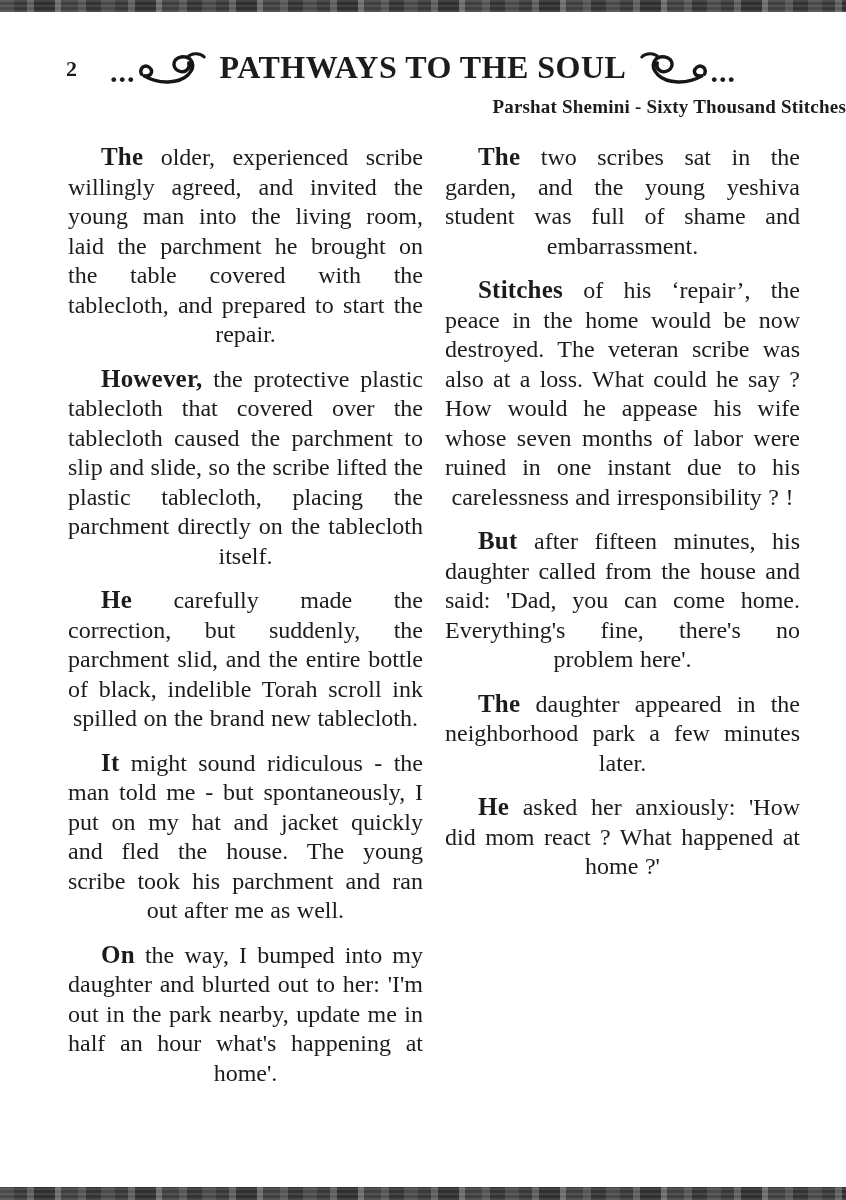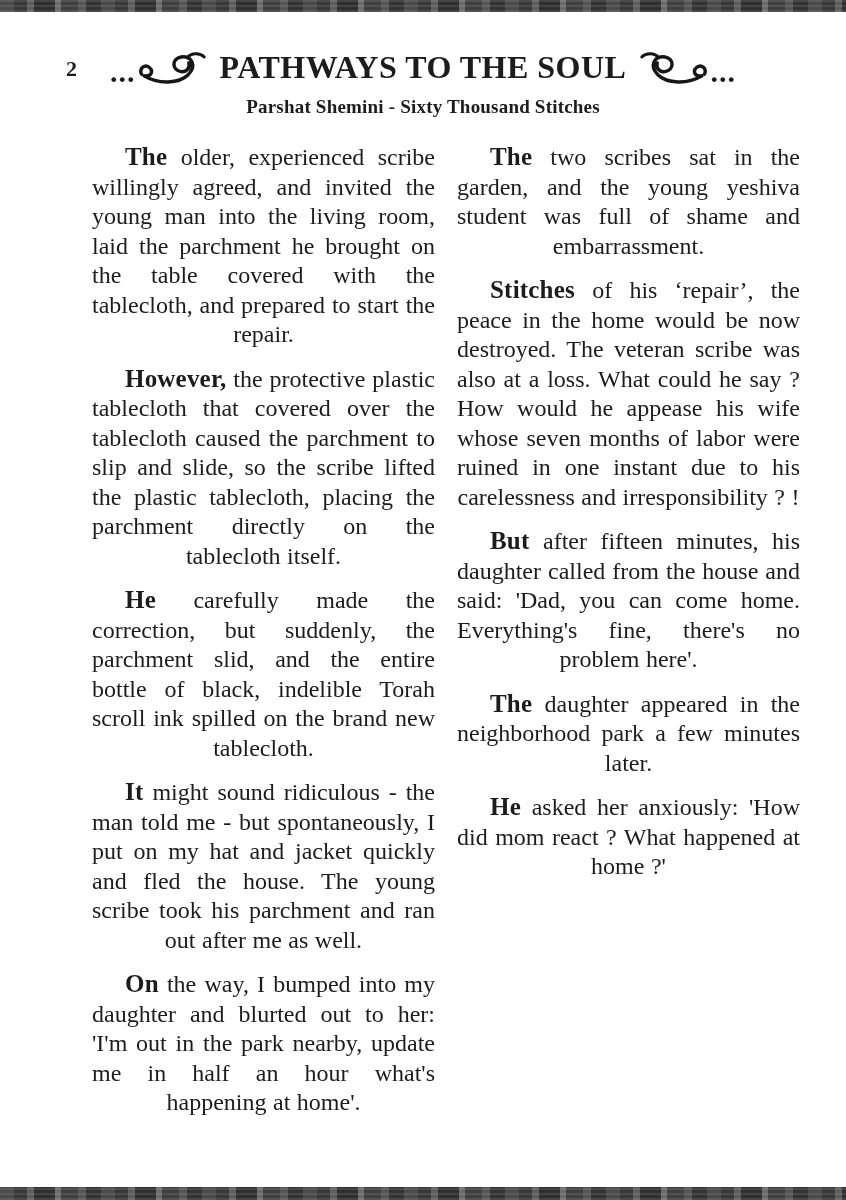--- a/index.html
+++ b/index.html
@@ -40,29 +40,29 @@
     padding:0 2px;
   }
   .ornament{display:flex;align-items:flex-end;gap:2px;}
   .ornament .dots{
     font-size:30px;font-weight:700;letter-spacing:1px;
     line-height:10px;position:relative;top:-8px;
   }
   .ornament svg{display:block;position:relative;top:2px;}
   .ornament.right svg{transform:scaleX(-1);}
   .subtitle{
-    text-align:center;font-size:19px;font-weight:700;
+    text-align:right;font-size:19px;font-weight:700;
     margin-top:8px;letter-spacing:.2px;
   }
 
   .columns{
     display:grid;
     grid-template-columns:1fr 1fr;
     column-gap:22px;
-    padding:24px 46px 0 92px;
+    padding:24px 46px 0 68px;
   }
   .para{
     font-size:24px;
     line-height:29.5px;
     margin:0 0 14px 0;
     text-indent:33px;
     text-align:justify;
     text-align-last:center;
     word-spacing:.5px;
   }

